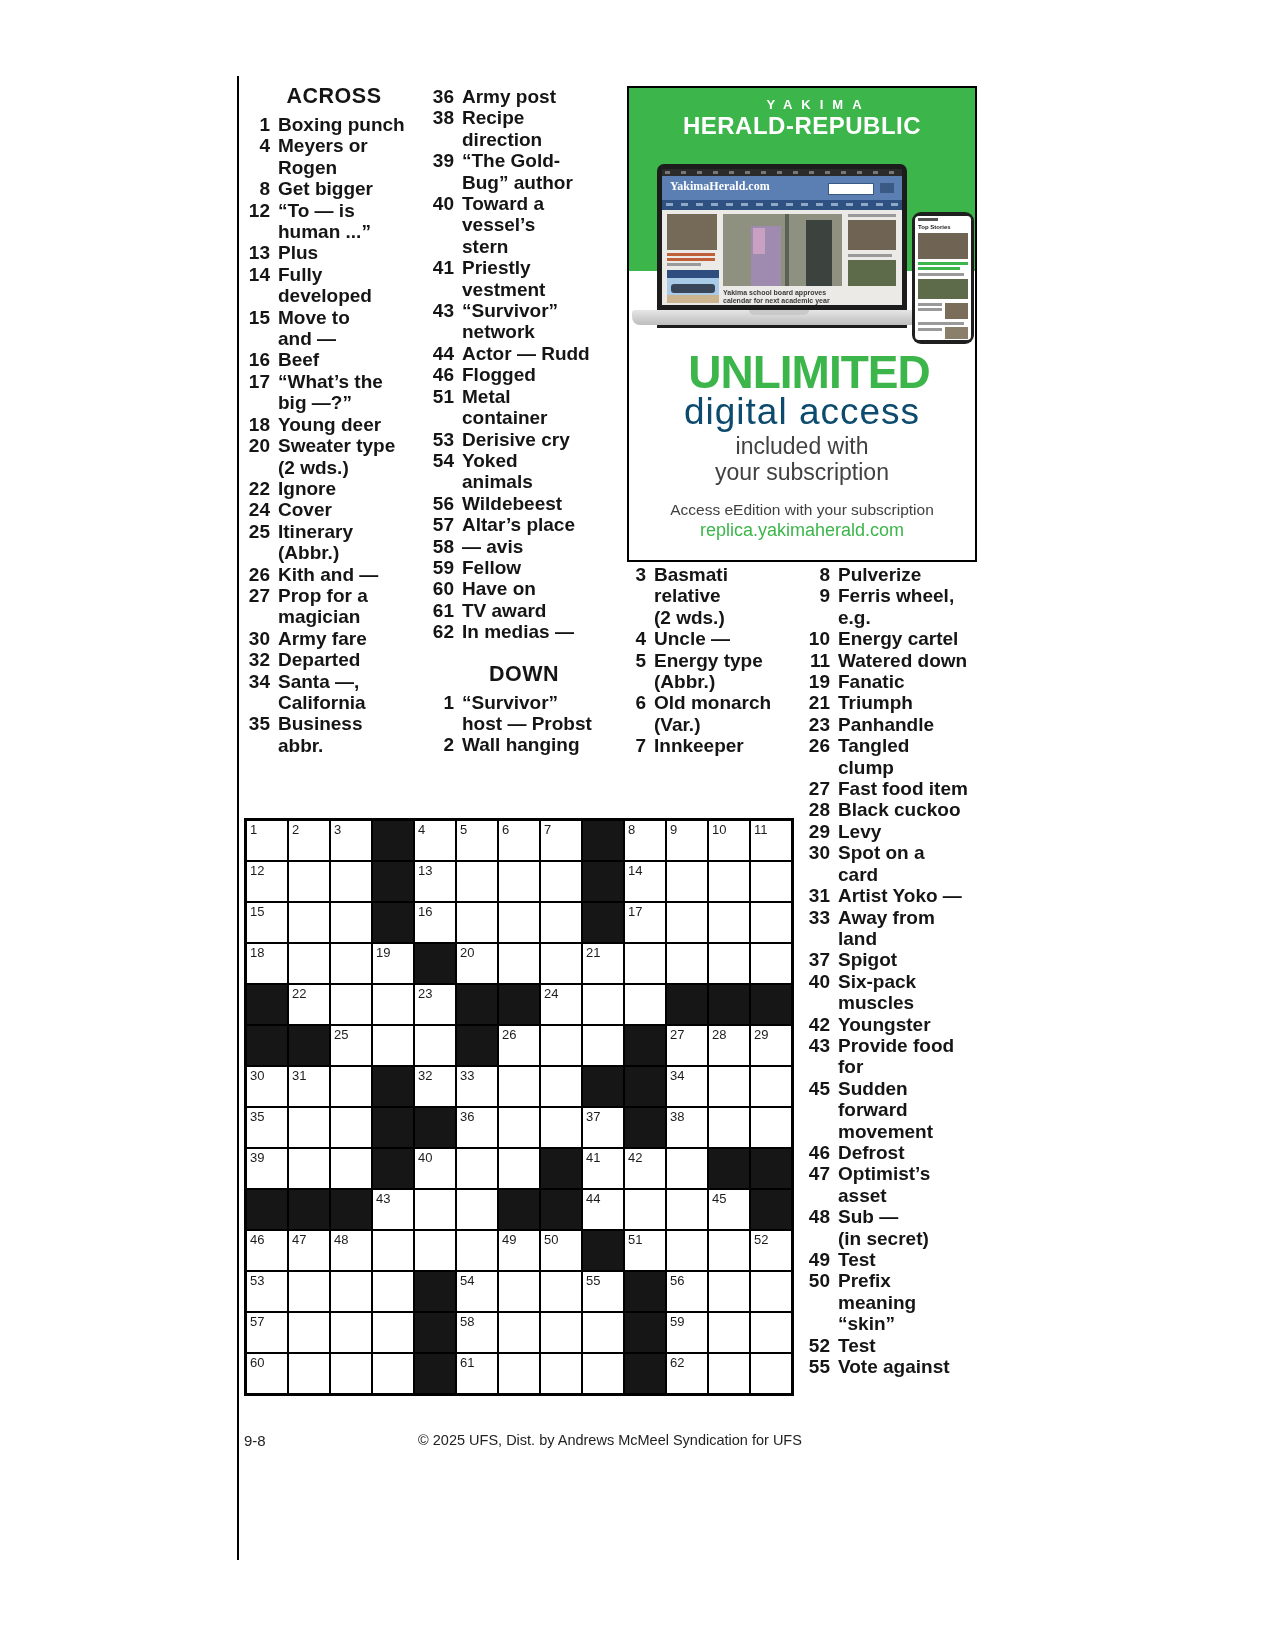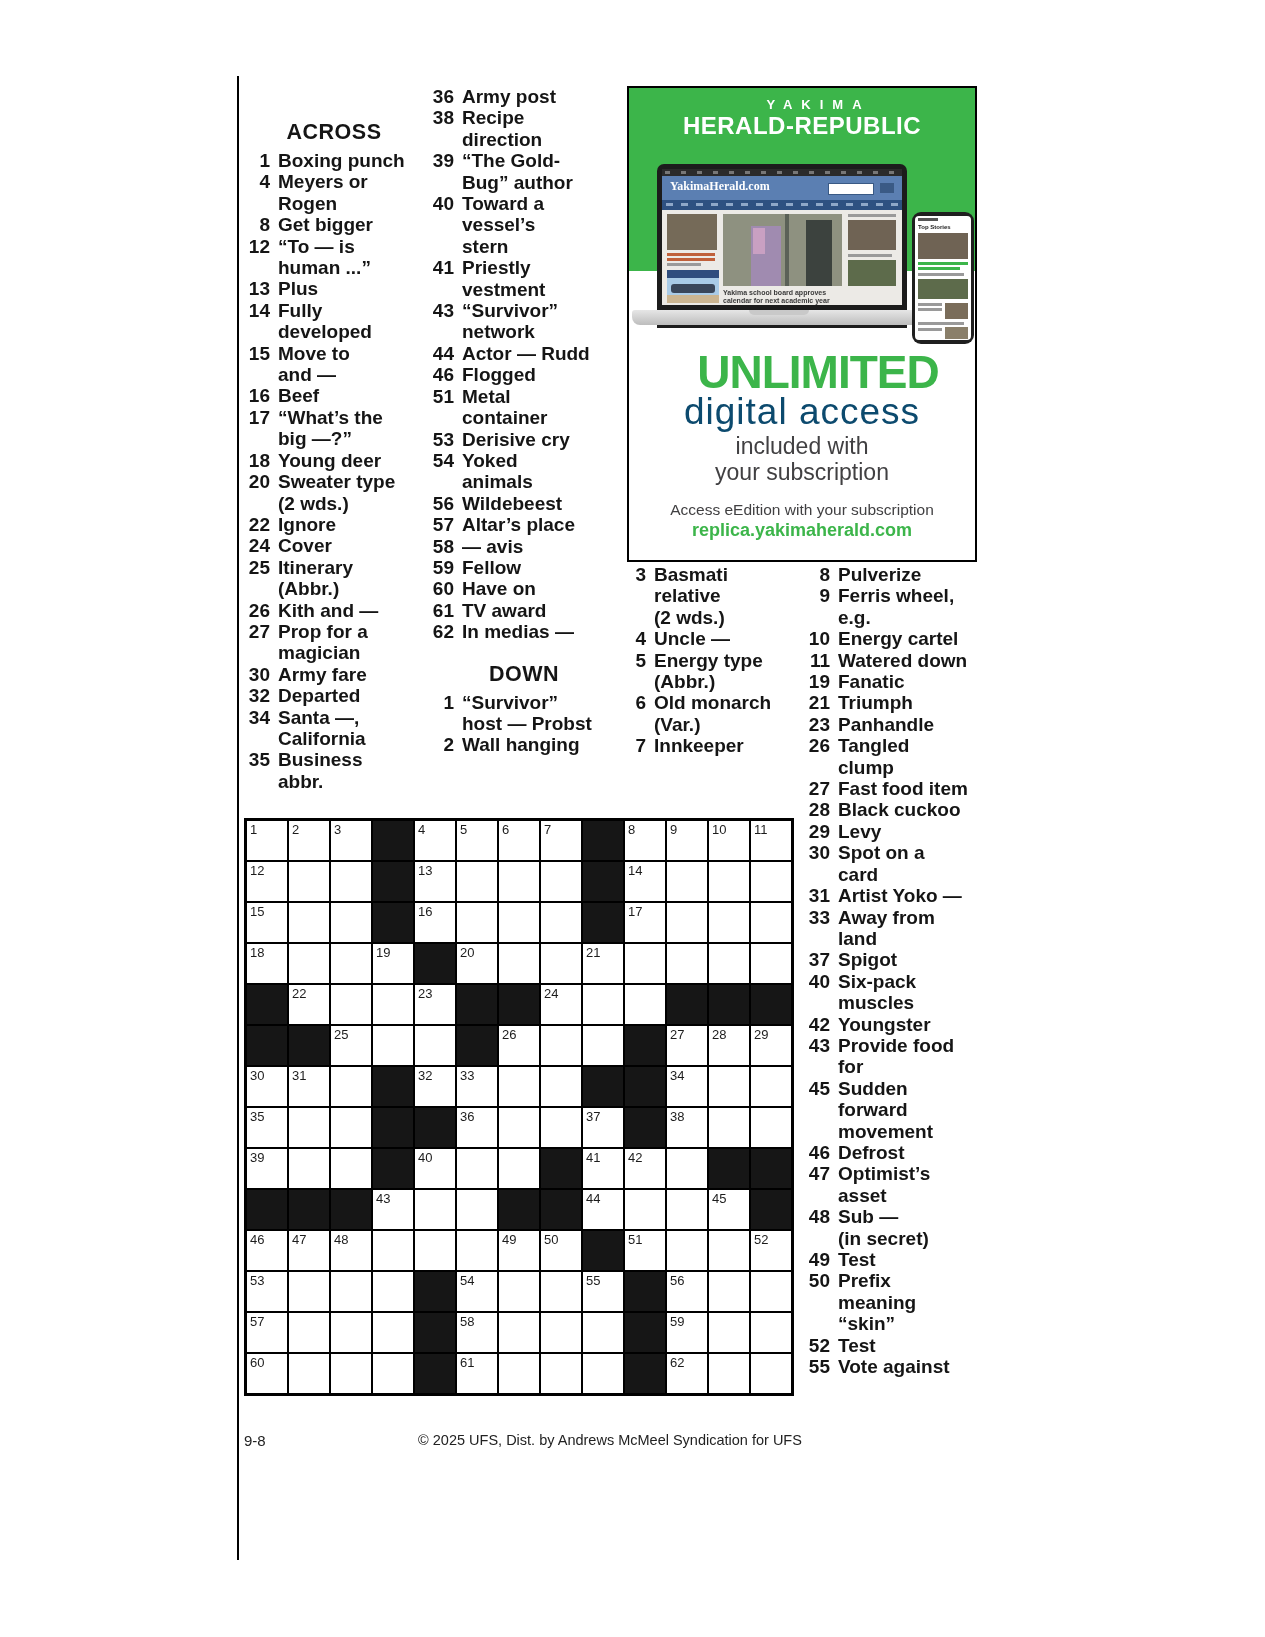--- a/index.html
+++ b/index.html
@@ -62,42 +62,42 @@
   .po-green2{position:absolute;left:3px;top:51px;width:42px;height:2.5px;background:#3cb54a;}
   .po-bar1{position:absolute;left:3px;top:57px;width:46px;height:2.5px;background:#9a9a9a;}
   .po-img2{position:absolute;left:3px;top:63px;width:50px;height:20px;background:#5d6b4b;}
   .po-bar2{position:absolute;left:3px;top:87px;width:24px;height:2.5px;background:#9a9a9a;}
   .po-bar3{position:absolute;left:3px;top:92px;width:24px;height:2.5px;background:#9a9a9a;}
   .po-img3{position:absolute;left:30px;top:87px;width:23px;height:16px;background:#7a6d5a;}
   .po-bar4{position:absolute;left:3px;top:106px;width:46px;height:2.5px;background:#9a9a9a;}
   .po-img4{position:absolute;left:30px;top:111px;width:23px;height:12px;background:#8a7f6a;}
   .po-bar5{position:absolute;left:3px;top:112px;width:24px;height:2.5px;background:#9a9a9a;}
   
-  #ad-unlimited{position:absolute;left:16px;top:257px;width:100%;text-align:center;font-size:46px;font-weight:bold;letter-spacing:-1px;}
+  #ad-unlimited{position:absolute;left:7px;top:257px;width:100%;text-align:center;font-size:46px;font-weight:bold;letter-spacing:-1px;}
   #ad-digital{position:absolute;left:0;top:303px;width:100%;text-align:center;font-size:37px;color:#0c4a6e;letter-spacing:1px;}
   #ad-inc1{position:absolute;left:0;top:345px;width:100%;text-align:center;font-size:23px;color:#414042;}
   #ad-inc2{position:absolute;left:0;top:371px;width:100%;text-align:center;font-size:23px;color:#414042;}
   #ad-access{position:absolute;left:0;top:413px;width:100%;text-align:center;font-size:15.5px;color:#414042;}
-  #ad-url{position:absolute;left:0;top:432px;width:100%;text-align:center;font-size:18px;font-weight:bold;}
+  #ad-url{position:absolute;left:0;top:432px;width:100%;text-align:center;font-size:18px;font-weight:normal;}
   
   #grid{position:absolute;left:244px;top:818px;display:grid;grid-template-columns:repeat(13,42px);
     grid-auto-rows:41px;border:2px solid #000;background:#000;}
   .gcell{position:relative;background:#fff;border:1px solid #000;box-sizing:border-box;}
   .gcell.blk{background:#161616;}
   .gnum{position:absolute;left:3px;top:1px;font-size:13px;font-weight:400;color:#1c1c1c;}
   
   #puzzle-date{position:absolute;left:244px;top:1432px;font-size:15px;color:#222;}
   #copyright{position:absolute;left:240px;top:1432px;width:740px;text-align:center;font-size:14.5px;color:#222;}
 </style>
 </head>
 <body>
 
 <div class="left-rule"></div>
 
-<div class="clue-col" id="col1" style="left:240px;top:84px;width:188px;margin-top:36px;">
+<div class="clue-col" id="col1" style="left:240px;top:84px;width:188px;">
   <div class="list-header">ACROSS</div>
   <div id="across-list-1">
       <div class="clue">
         <span class="cnum">1</span>
         <span class="ctext">Boxing punch</span>
       </div>
       <div class="clue">
         <span class="cnum">4</span>
         <span class="ctext">Meyers or
 Rogen</span>

